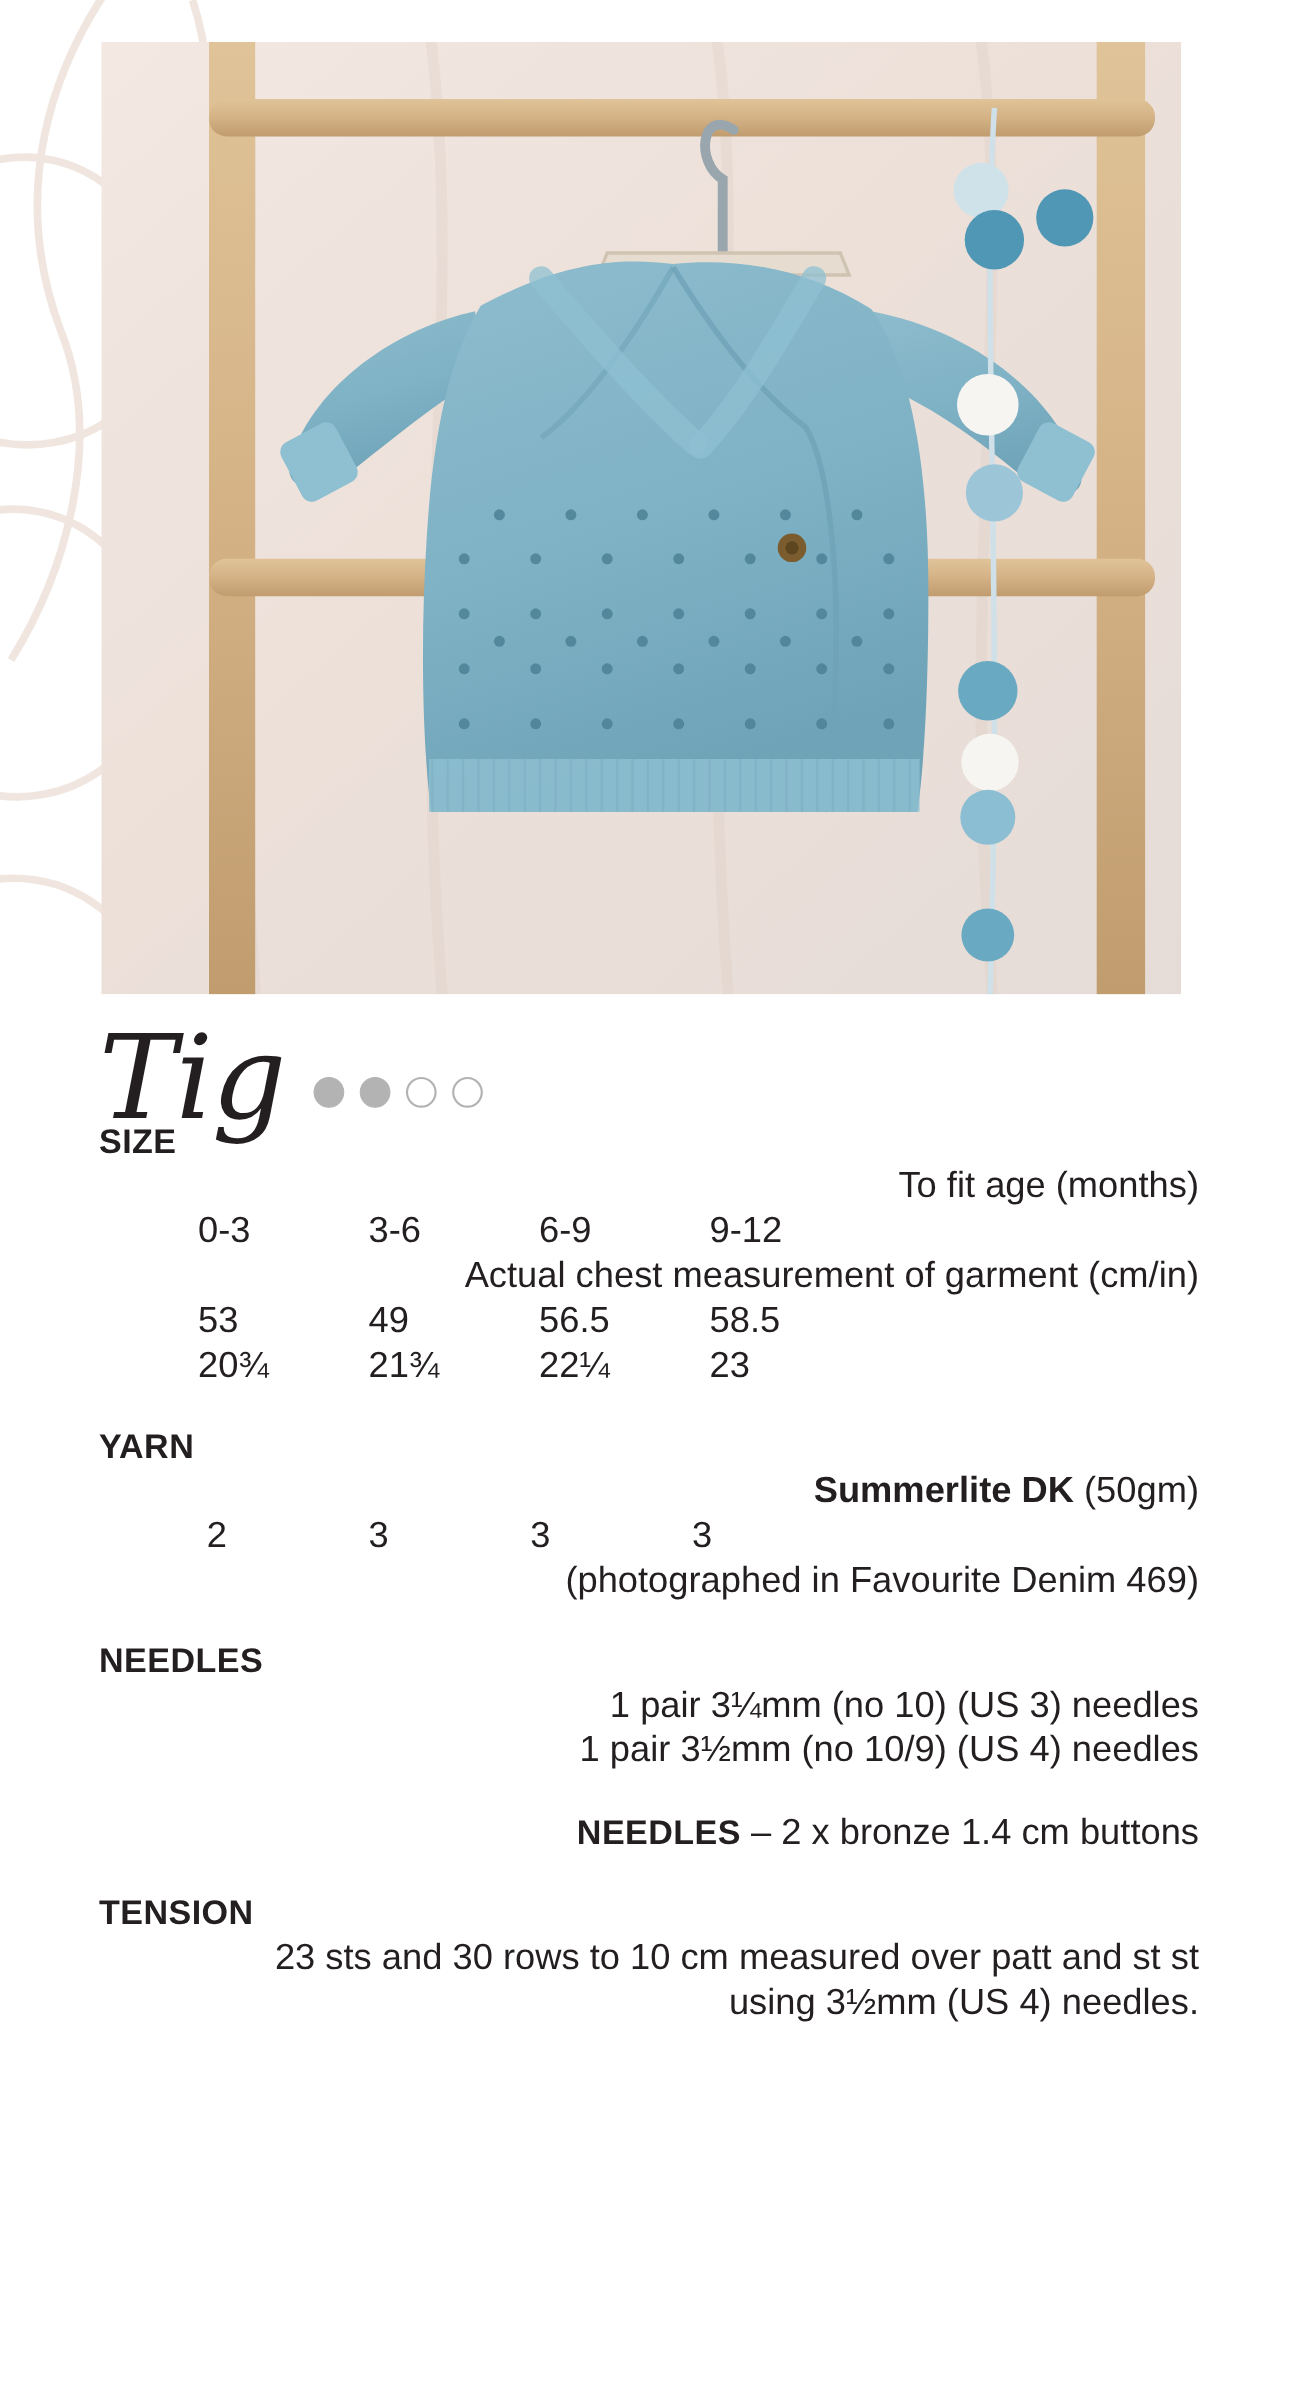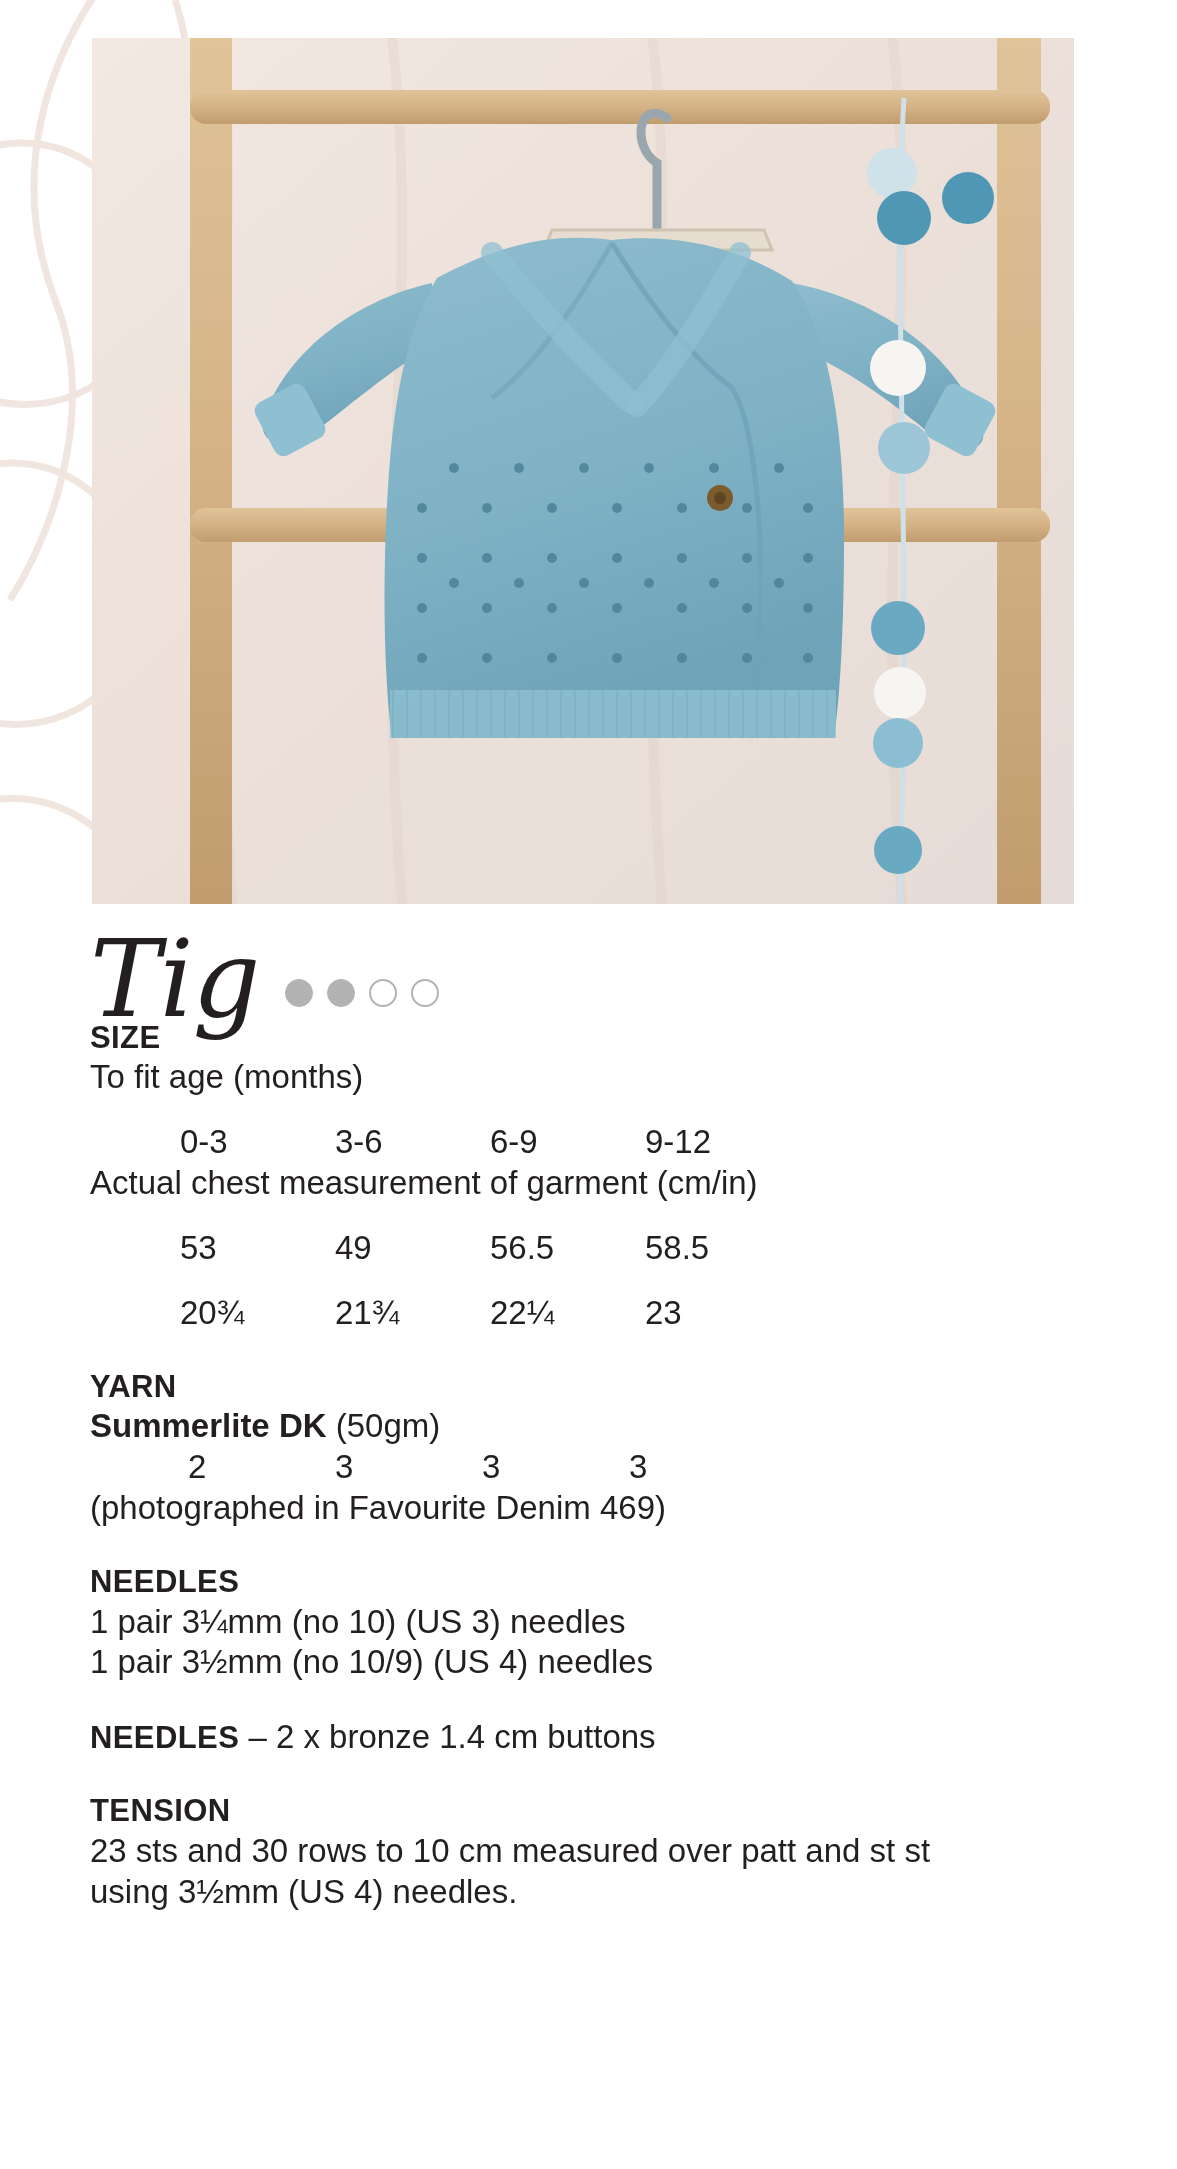--- a/index.html
+++ b/index.html
@@ -79,32 +79,31 @@
     width: 1000px;
     font-size: 33px;
     line-height: 1.24;
     color: #231f20;
   }
   .heading {
     font-weight: bold;
     font-size: 31px;
     letter-spacing: 0.4px;
   }
-  .line { white-space: pre; }
+  .line { white-space: pre; text-align: right; }
   .spacer { height: 34px; }
 
   
   .numrow {
     display: flex;
     padding-left: 90px;
   }
   .numrow span {
     display: inline-block;
     width: 155px;
-    margin-top: 24px;
   }
   .yarnrow {
     display: flex;
     padding-left: 98px;
   }
   .yarnrow span {
     display: inline-block;
     width: 147px;
   }
   .bold { font-weight: bold; }

